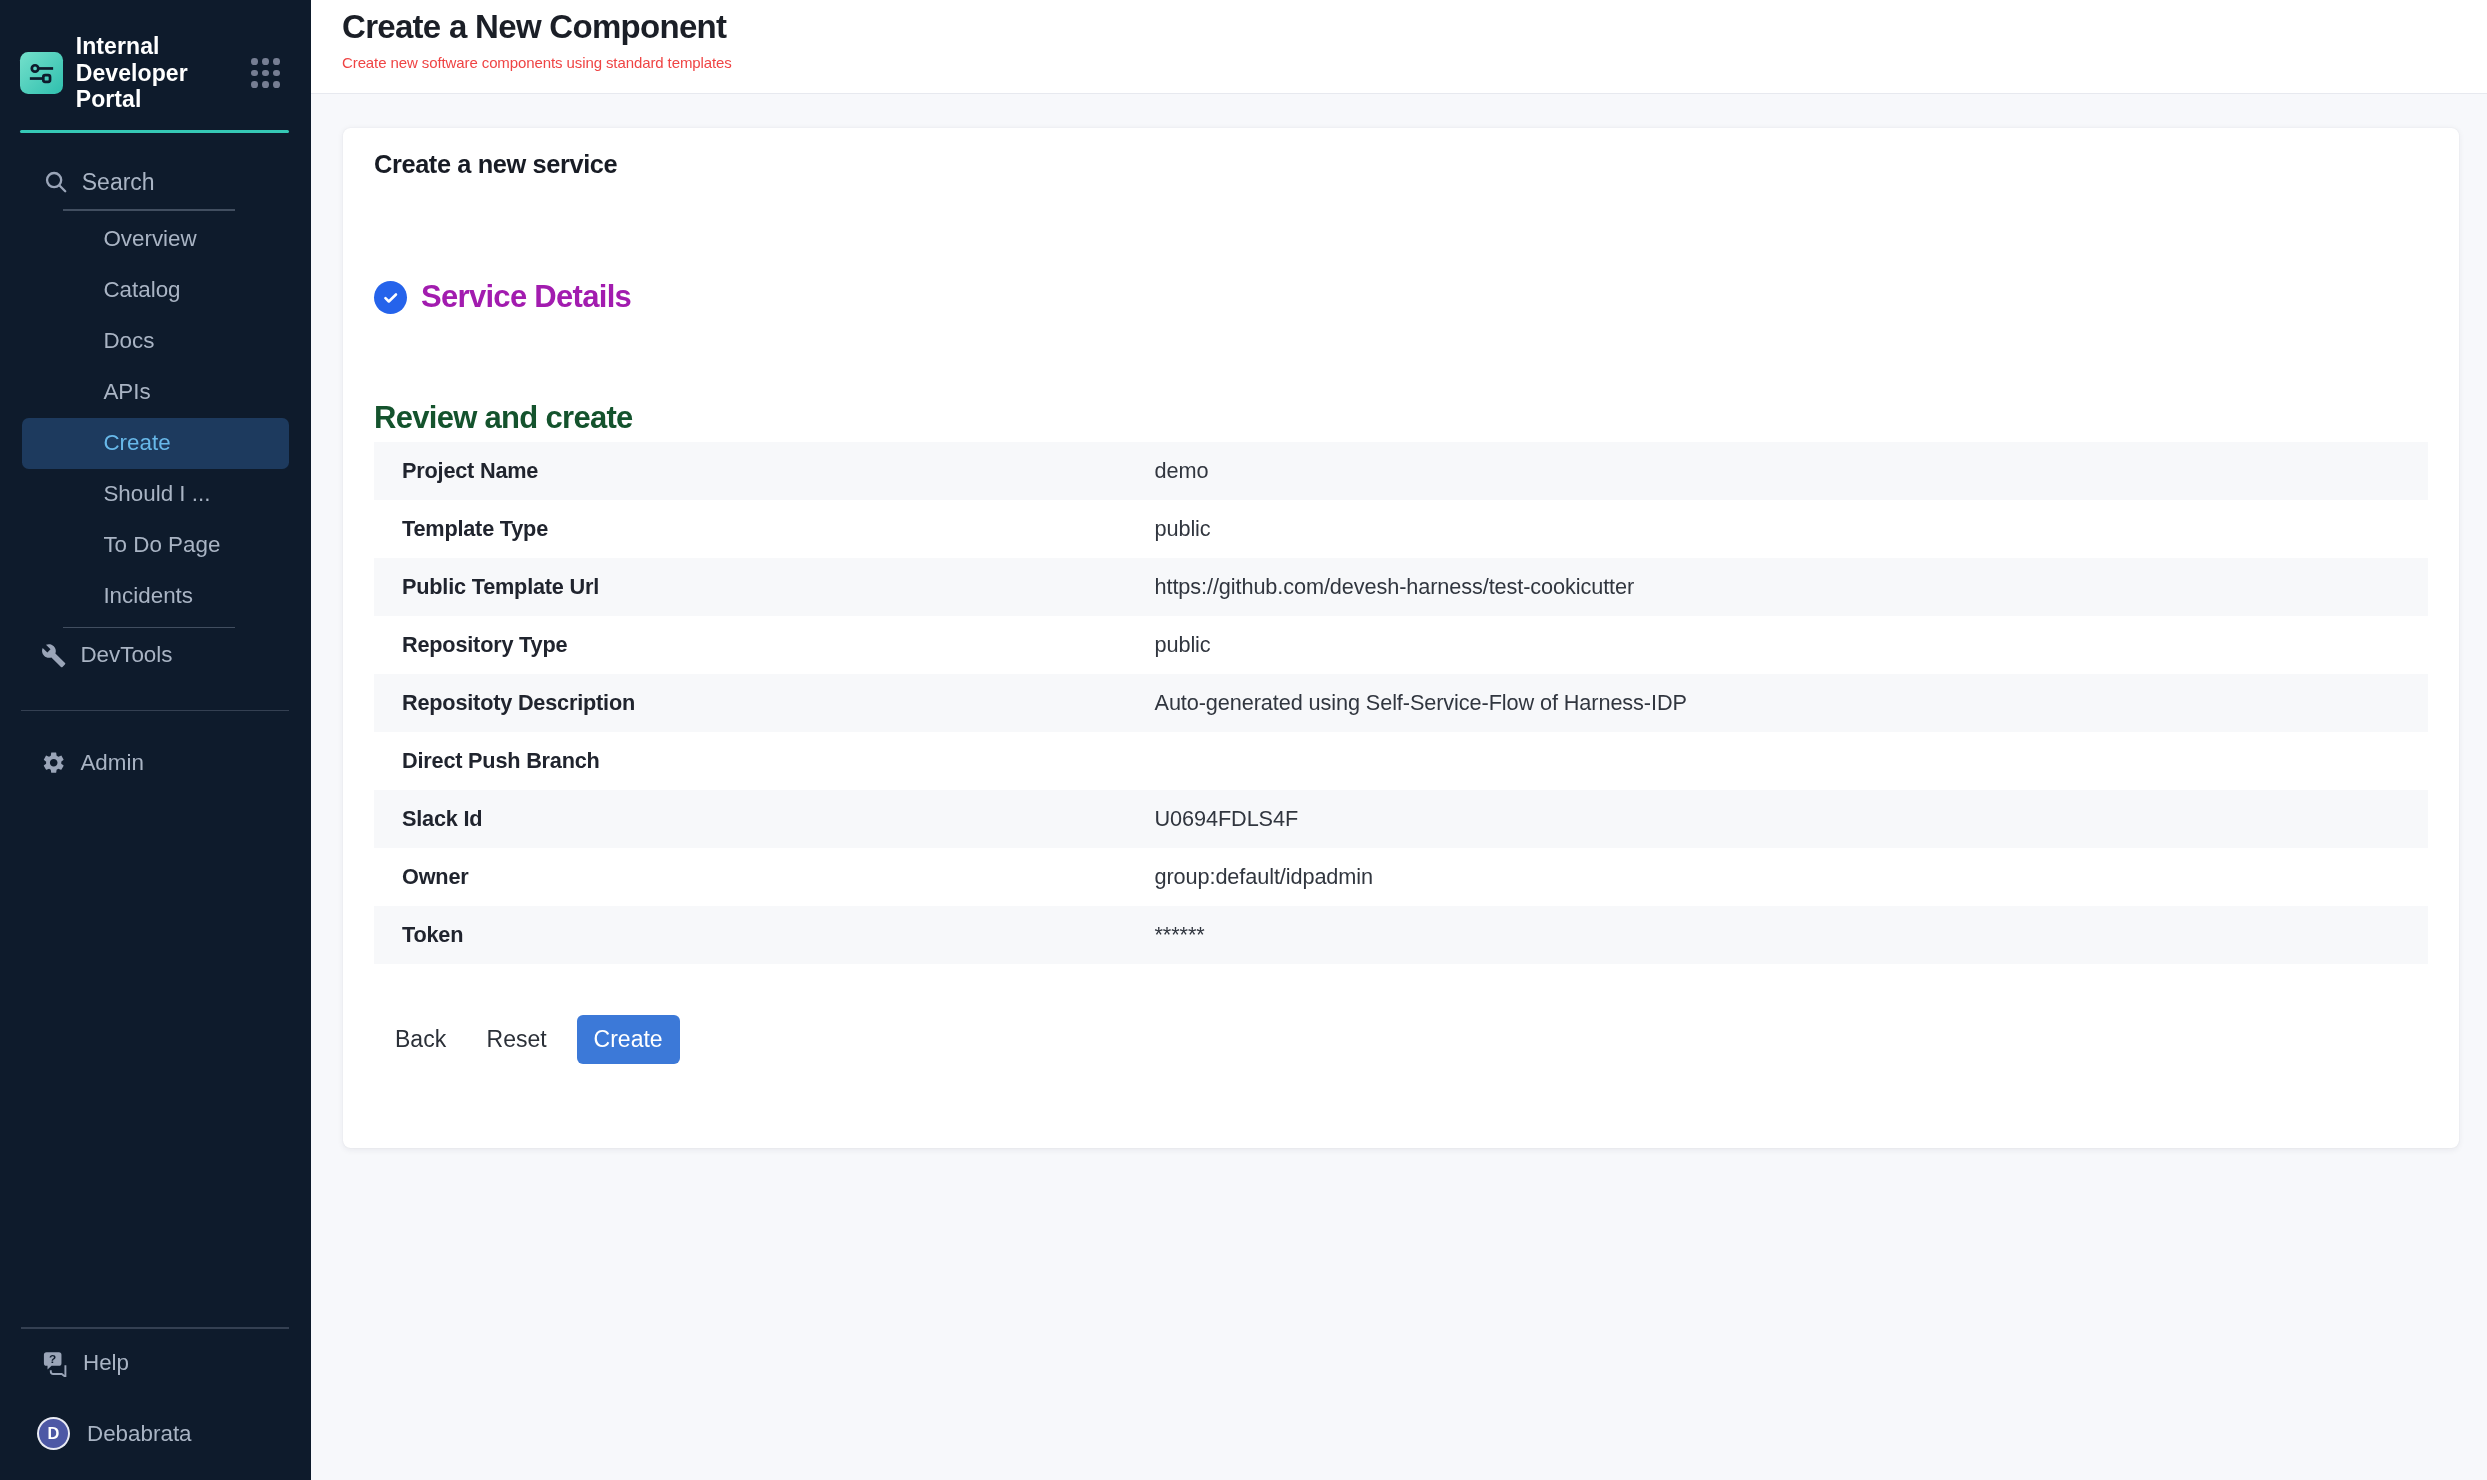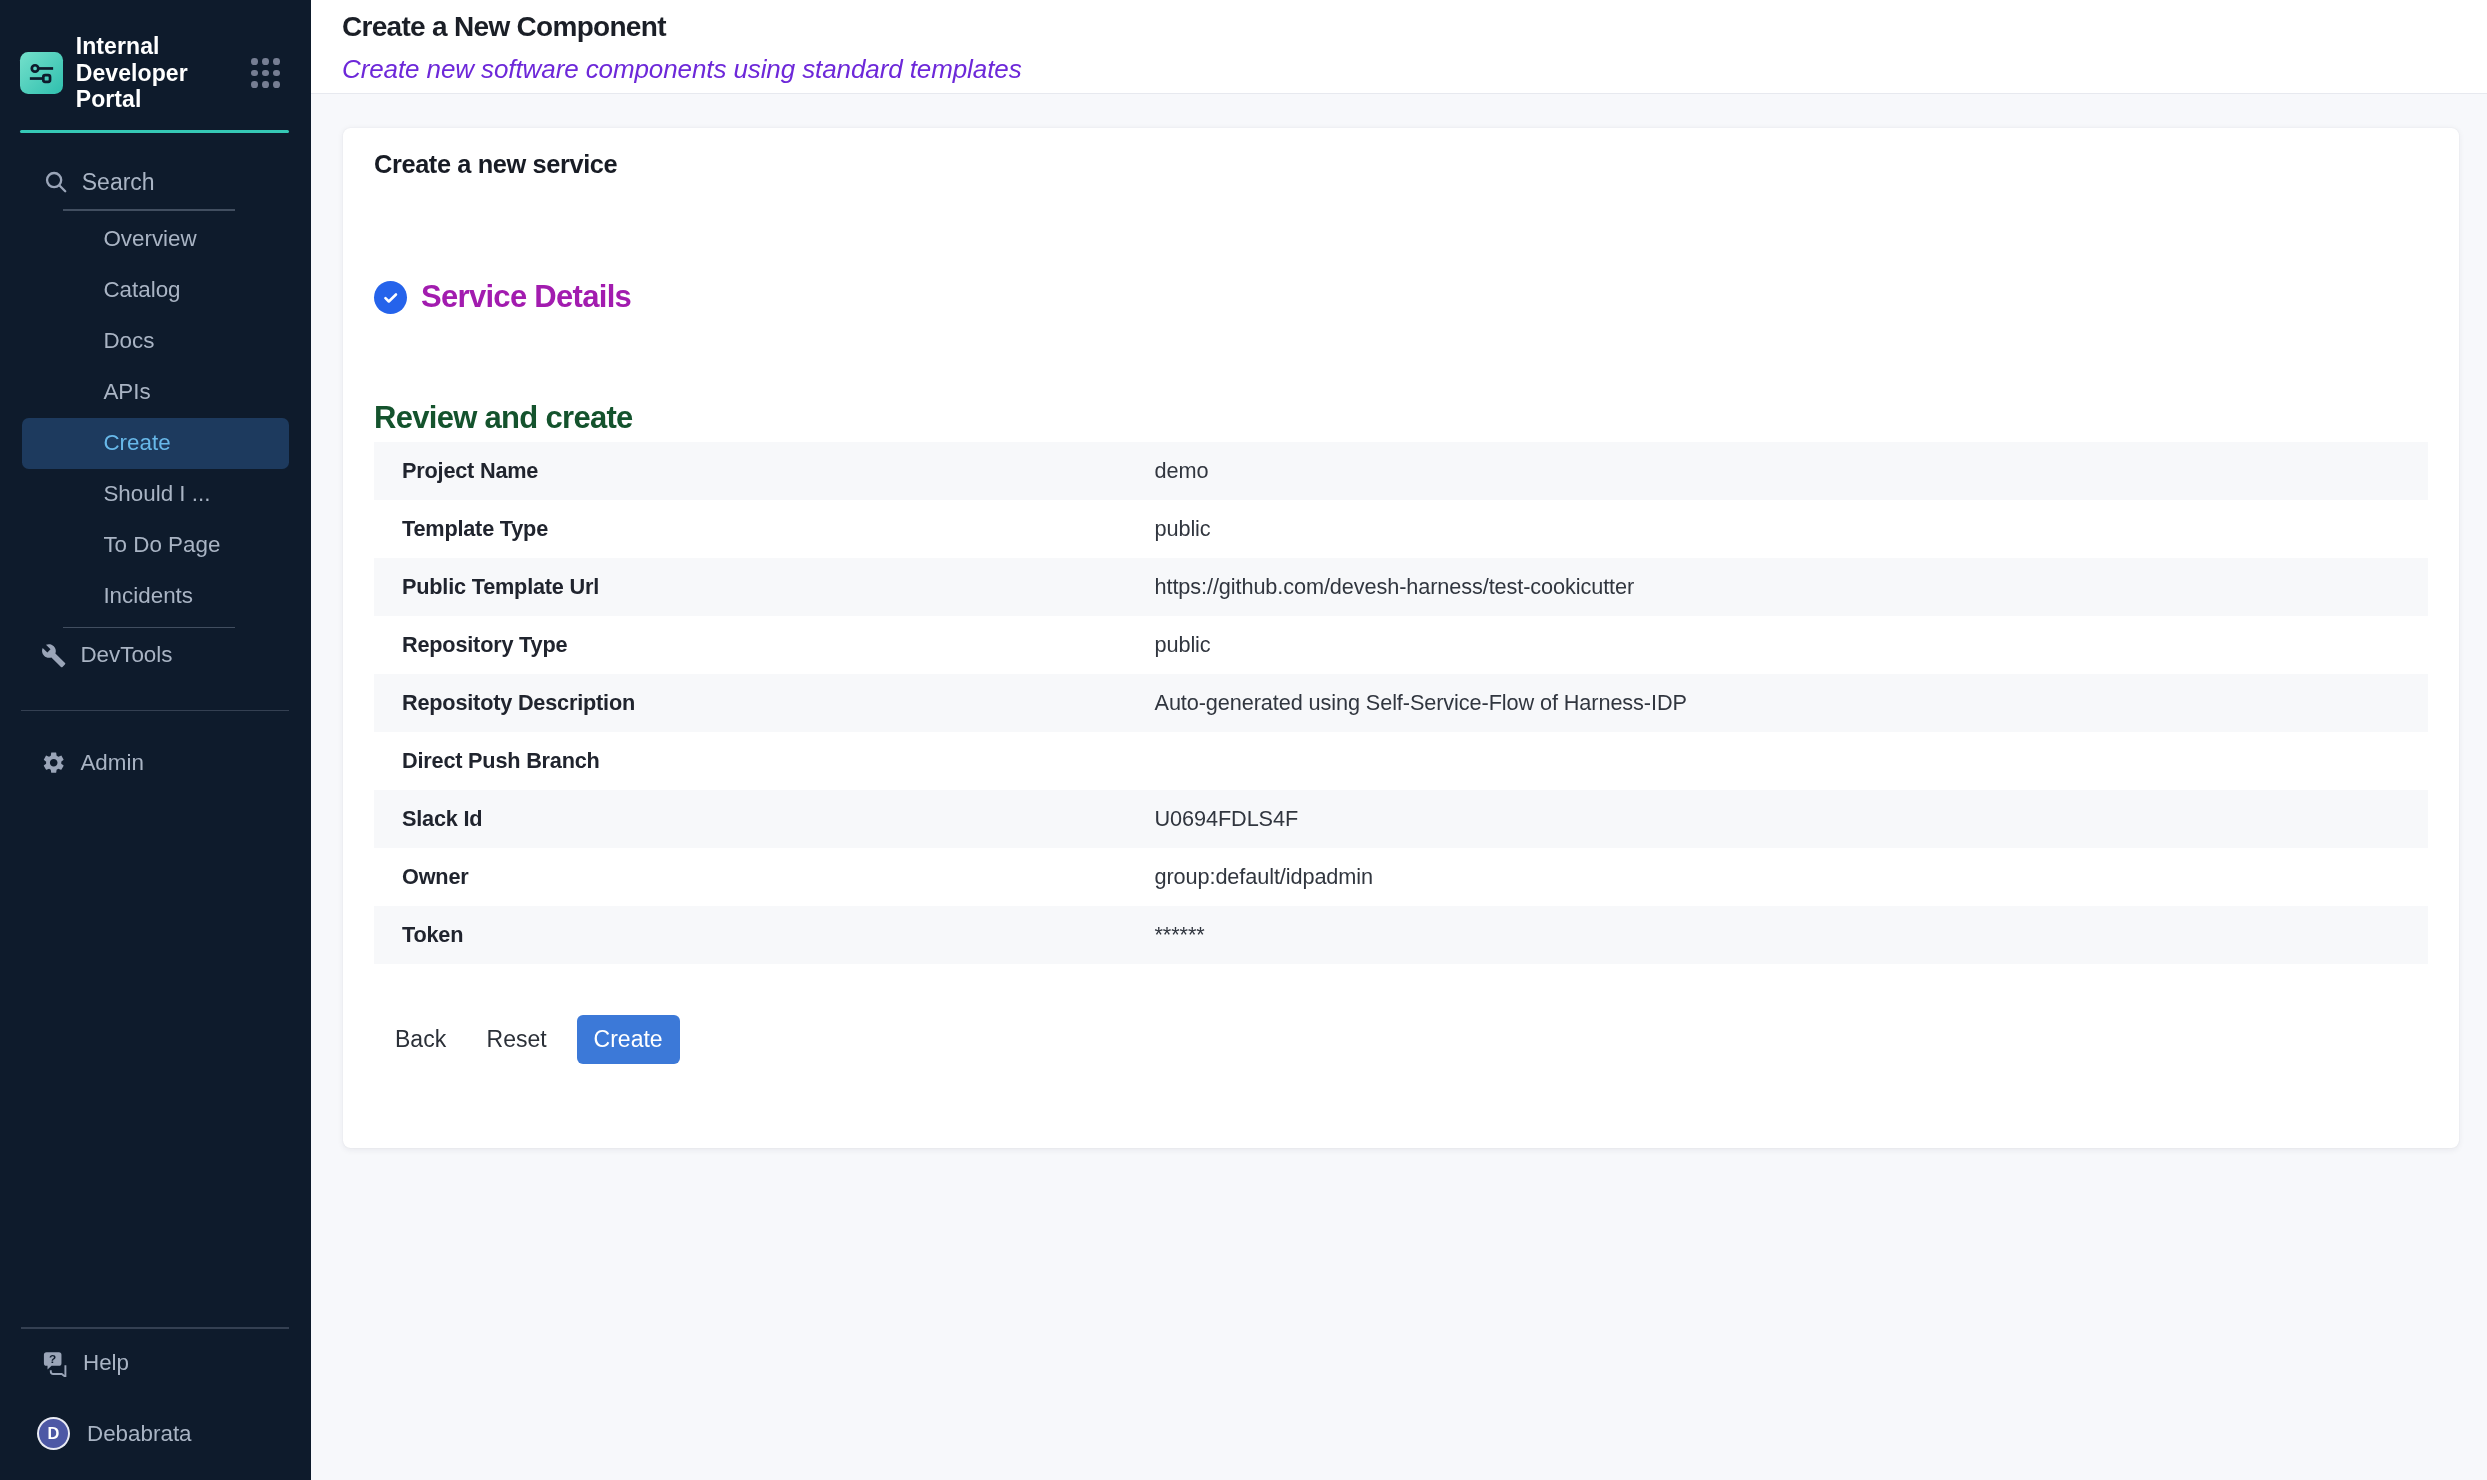--- a/index.html
+++ b/index.html
@@ -71,22 +71,22 @@
     color: #fff; font-size: 16.4px; font-weight: bold;
   }
   .avatar-name { margin-left: 17px; font-size: 22.4px; color: #a9b4c4; }
 
   
   .main { flex: 1; display: flex; flex-direction: column; min-width: 0; }
   .page-header {
     background: #ffffff; border-bottom: 1.5px solid #e7e9ef;
     height: 94px; padding: 7.5px 0 0 31px;
   }
-  .page-title { font-size: 28px; font-weight: bold; color: #1b1f27; letter-spacing: -0.7px; line-height: 37px; }
-  .page-subtitle { font-size: 26px; color: #6d28d9; margin-top: 9.7px; letter-spacing: -0.1px; font-style: italic; }
+  .page-title { font-size: 33px; font-weight: bold; color: #1b1f27; letter-spacing: -0.7px; line-height: 37px; }
+  .page-subtitle { font-size: 15px; color: #ef4444; margin-top: 9.7px; letter-spacing: -0.1px; }
 
   .content { flex: 1; padding: 34px 28px 0 32px; }
   .card {
     background: #ffffff; border-radius: 7.5px;
     box-shadow: 0 1.5px 6px rgba(24,32,56,0.07), 0 0 1.5px rgba(24,32,56,0.08);
     padding: 22.4px 31px 30px 31px;
     height: 1020px;
   }
   .card-title { font-size: 25.4px; font-weight: bold; color: #181c25; letter-spacing: -0.4px; }
 

